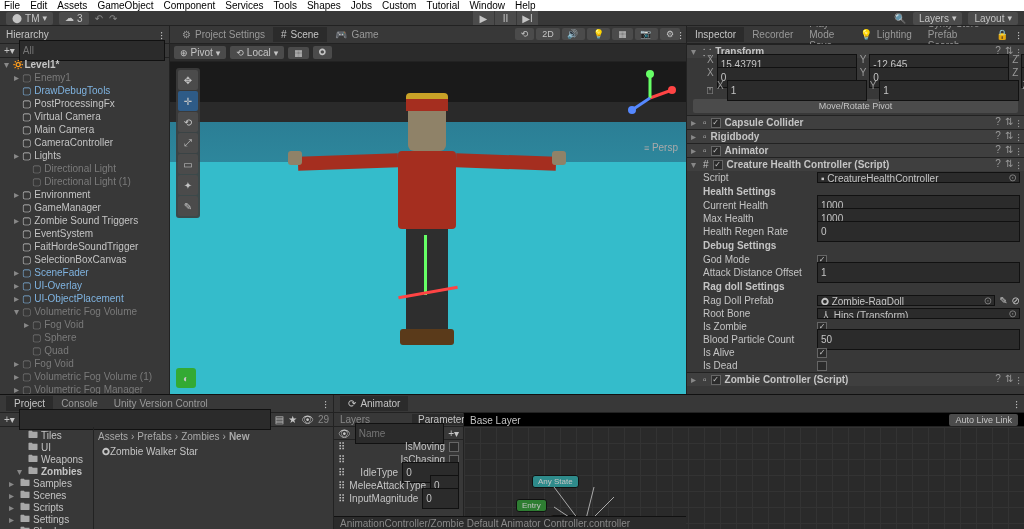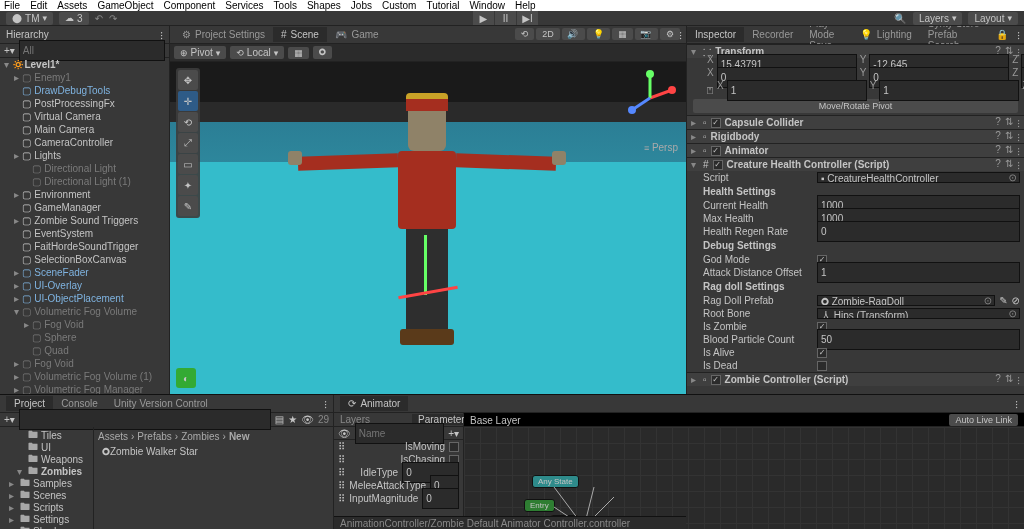--- a/index.html
+++ b/index.html
@@ -496,21 +496,21 @@
           </div>
       </div>
       <div style="flex:1;display:flex;flex-direction:column">
         <div class="graph-head">
           <span>Base Layer</span>
           <div class="spacer"></div>
           <span class="tb-chip">Auto Live Link</span>
         </div>
         <div class="graph">
           <div class="node any" style="left:68px;top:48px">Any State</div>
-          <div class="node entry" style="left:60px;top:72px">Entry</div>
+          <div class="node entry" style="left:52px;top:72px">Entry</div>
           <div class="node default" style="left:86px;top:88px">Walk</div>
           <svg style="position:absolute;left:50px;top:30px;width:120px;height:80px">
               <g stroke="#aaa" stroke-width="1" fill="none">
             <path d="M40 30 L70 70"></path>
                 <path d="M40 50 L70 70"></path>
                 <path d="M80 30 L70 70"></path>
                 <path d="M100 40 L70 70"></path>
           </g>
             </svg>
         </div>

